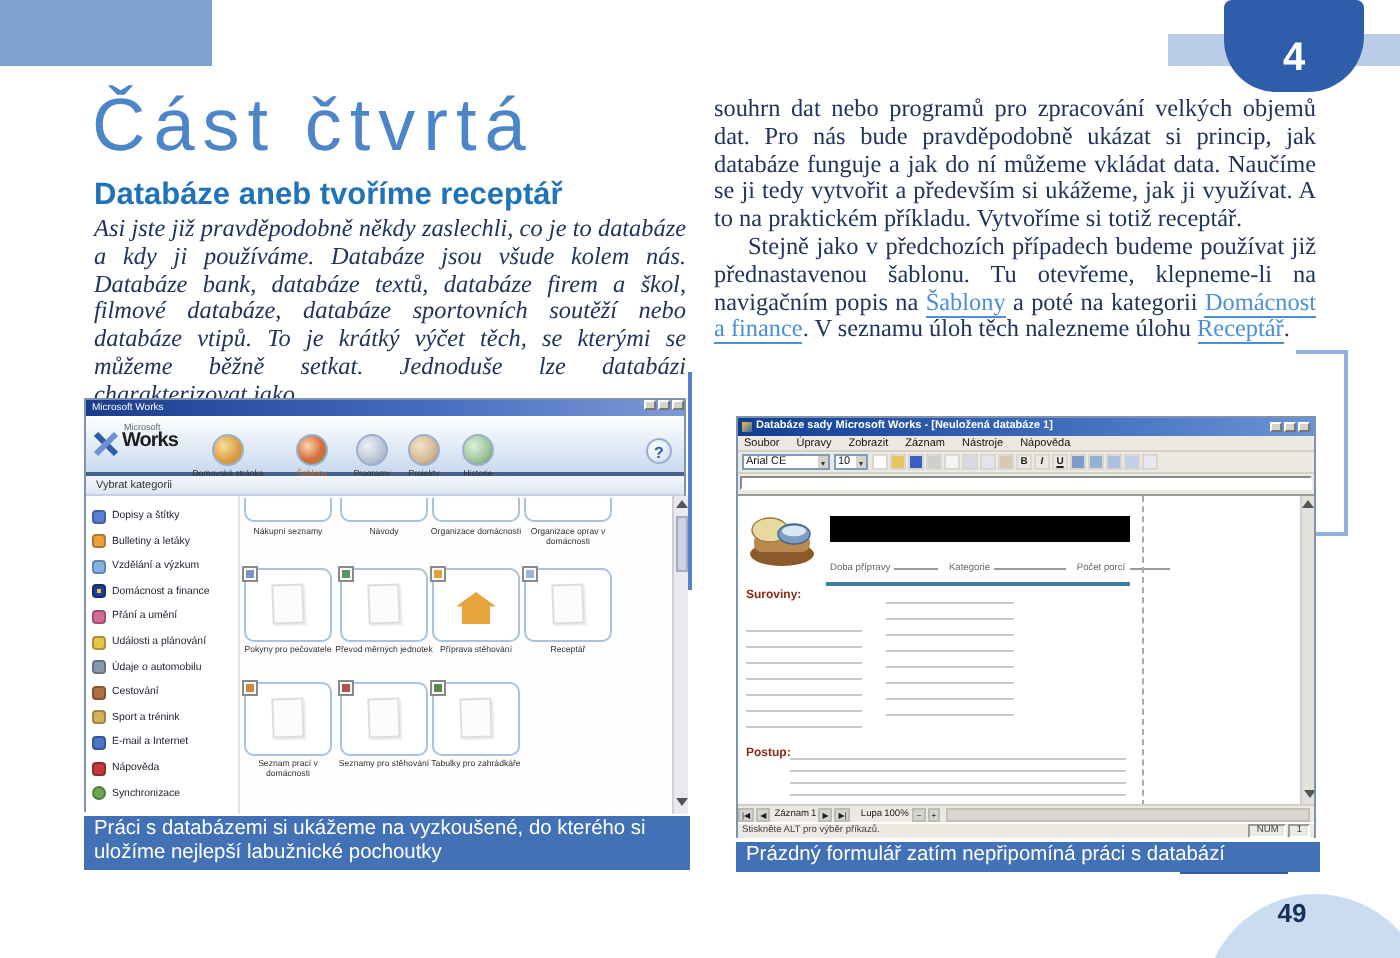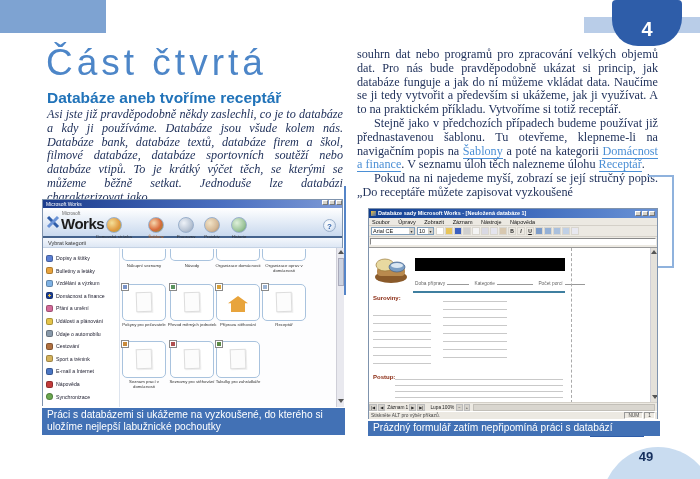--- a/index.html
+++ b/index.html
@@ -47,21 +47,21 @@
   
   .lw { position:absolute; left:42px; top:199px; width:301px; height:207px;
         border:1px solid #7f93ad; background:#fff; font-family:"Liberation Sans",sans-serif; }
   .lw-titlebar { position:absolute; left:0; top:0; width:100%; height:8px;
                  background:linear-gradient(90deg,#1b3c8c,#4a6fc0 60%,#7d9ad6);
                  color:#fff; font-size:5px; line-height:8px; padding-left:3px; display:flex; }
   .lw-titlebar .sp { flex:1; }
   .lw-header { position:absolute; left:0; top:8px; width:100%; height:30px;
                background:linear-gradient(180deg,#ffffff,#c9d9ee); border-bottom:2px solid #44628c; }
   .logo-sm { position:absolute; left:19px; top:3px; font-size:4.5px; color:#666; }
-  .logo-lg { position:absolute; left:18px; top:7px; font-size:15px; font-weight:bold; color:#1c1c1c; letter-spacing:-0.5px; }
+  .logo-lg { position:absolute; left:18px; top:7px; font-size:10px; font-weight:bold; color:#1c1c1c; letter-spacing:-0.5px; }
   .nav-item { position:absolute; top:9px; width:42px; text-align:center; cursor:pointer; }
   .nav-circ { width:16px; height:16px; border-radius:50%; margin:0 auto; border:1px solid #9ab0cc; }
   .nc1 { background:radial-gradient(circle at 35% 35%, #f4e09a, #e0993f 60%, #8fae52); }
   .nc2 { background:radial-gradient(circle at 35% 35%, #f6d9b0, #d96a3a 55%, #6f9e46); }
   .nc3 { background:radial-gradient(circle at 35% 35%, #eef2f8, #b8c4d4 60%, #8d9cb4); }
   .nc4 { background:radial-gradient(circle at 35% 35%, #f2e4c8, #d4b896 60%, #a3805c); }
   .nc5 { background:radial-gradient(circle at 35% 35%, #def0da, #9cc49a 60%, #5c9460); }
   .nav-lab { font-size:4.3px; color:#333; margin-top:2px; line-height:1.1; }
   .nav-lab.hot { color:#c56a1e; }
   .help-circ { position:absolute; left:280px; top:11px; width:13px; height:13px; border-radius:50%;
@@ -145,21 +145,20 @@
 <div class="page-num">49</div>
 <div class="deco-br"></div>
 
 <h1 class="title">Část čtvrtá</h1>
 <h2 class="subtitle">Databáze aneb tvoříme receptář</h2>
 <div class="body-text left-body">Asi jste již pravděpodobně někdy zaslechli, co je to databáze a kdy ji používáme. Databáze jsou všude kolem nás. Databáze bank, databáze textů, databáze firem a škol, filmové databáze, databáze sportovních soutěží nebo databáze vtipů. To je krátký výčet těch, se kterými se můžeme běžně setkat. Jednoduše lze databázi charakterizovat jako</div>
 
 <div class="body-text right-body">
   <p>souhrn dat nebo programů pro zpracování velkých objemů dat. Pro nás bude pravděpodobně ukázat si princip, jak databáze funguje a jak do ní můžeme vkládat data. Naučíme se ji tedy vytvořit a především si ukážeme, jak ji využívat. A to na praktickém příkladu. Vytvoříme si totiž receptář.</p>
   <p class="ind"><span>Stejně jako v předchozích případech budeme používat již přednastavenou šablonu. Tu otevřeme, klepneme-li na navigačním popis na </span><span class="tlink">Šablony</span><span> a poté na kategorii </span><span class="tlink">Domácnost a finance</span><span>. V seznamu úloh těch nalezneme úlohu </span><span class="tlink">Receptář</span><span>.</span></p>
-  <p class="ind">Pokud na ni najedeme myší, zobrazí se její stručný popis. „Do receptáře můžete zapisovat vyzkoušené</p>
 </div>
 
 <div class="co-ellipse"></div>
 <div class="co" style="left:128px;top:293px;width:218px;height:2px;"></div>
 <div class="co" style="left:344px;top:186px;width:2px;height:109px;"></div>
 <div class="co2" style="left:648px;top:175px;width:26px;height:2px;"></div>
 <div class="co2" style="left:672px;top:175px;width:2px;height:93px;"></div>
 <div class="co2" style="left:658px;top:266px;width:16px;height:2px;"></div>
 
 <div class="lw">

